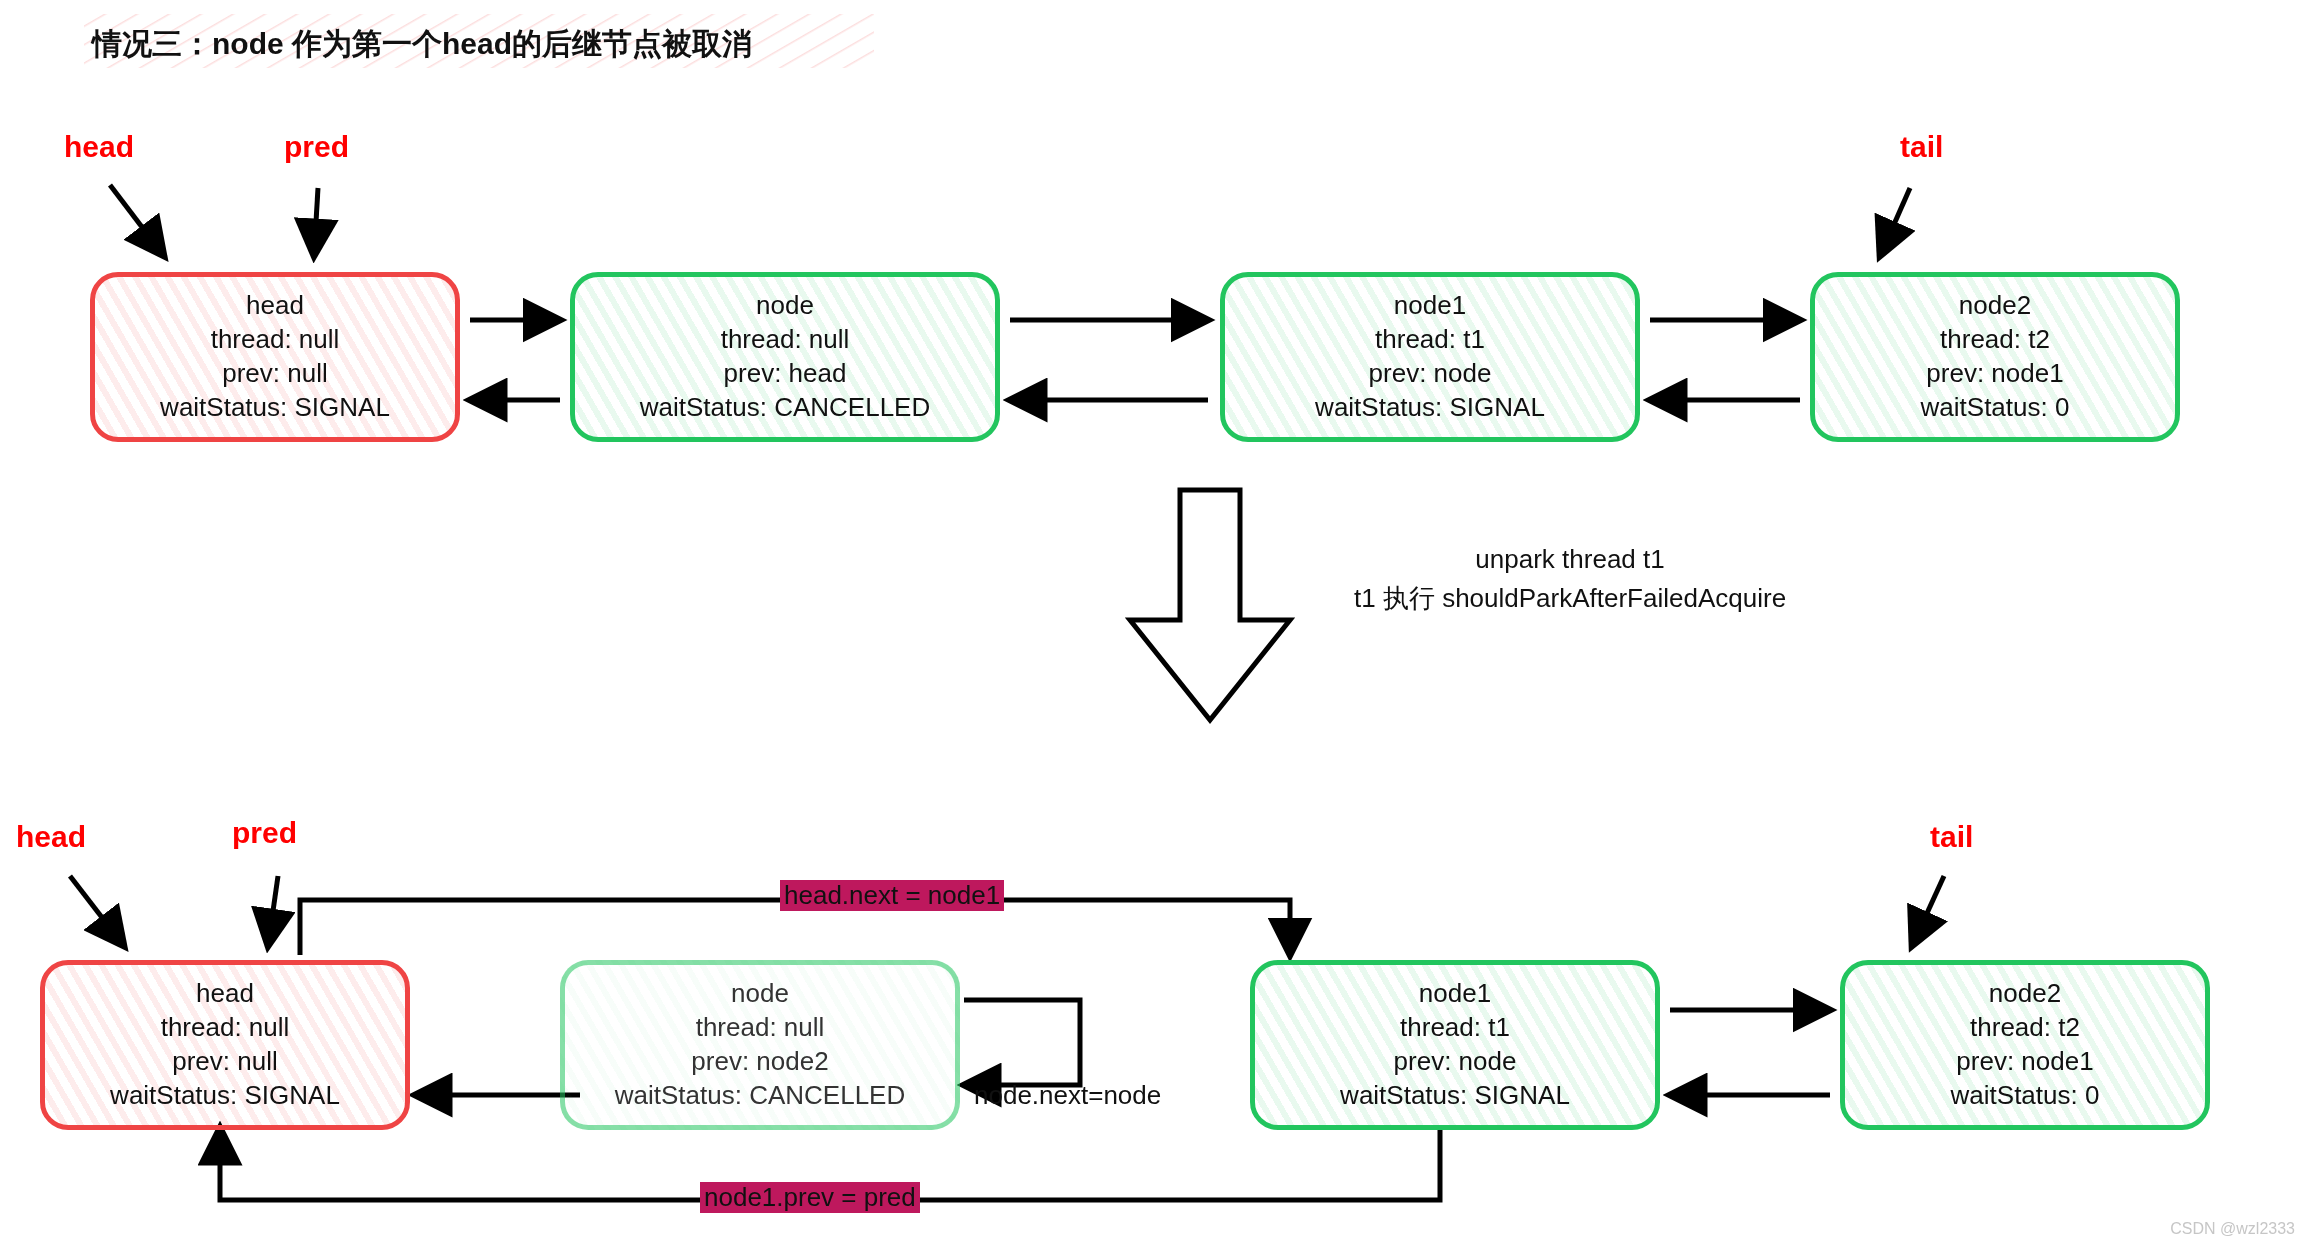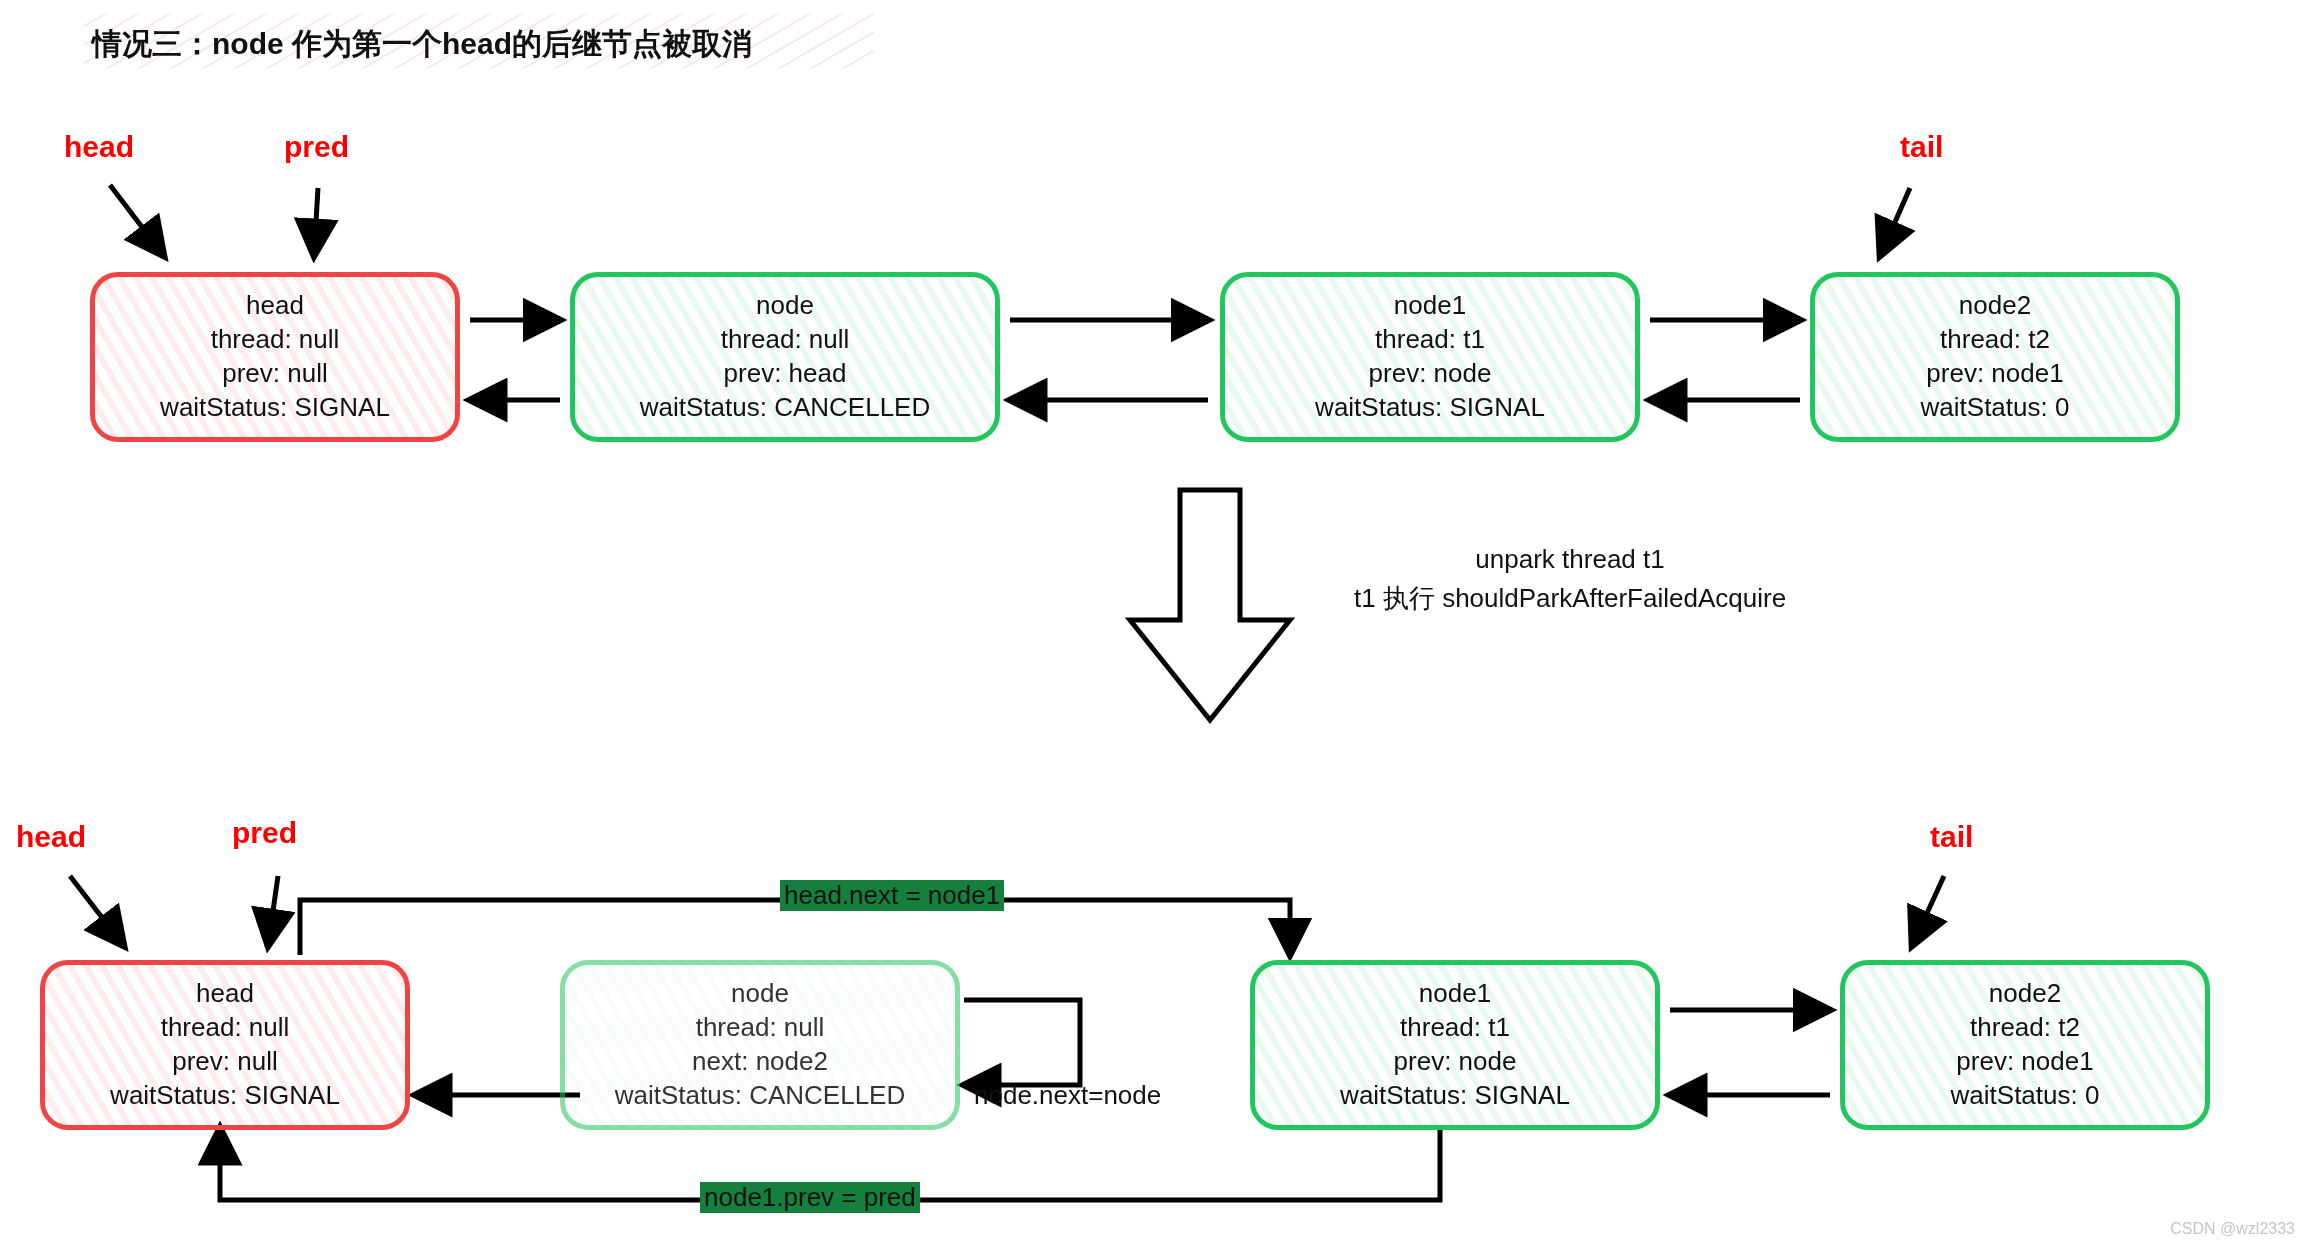--- a/index.html
+++ b/index.html
@@ -45,21 +45,21 @@
   }
   .box.red { border-color: #ef4444; background: repeating-linear-gradient(60deg, rgba(239,68,68,0.10) 0 6px, transparent 6px 14px); }
   .box.green { border-color: #22c55e; background: repeating-linear-gradient(60deg, rgba(34,197,94,0.10) 0 6px, transparent 6px 14px); }
   .box.green.faded { border-color: rgba(34,197,94,0.55); color: #333; background: repeating-linear-gradient(60deg, rgba(34,197,94,0.035) 0 6px, transparent 6px 14px); }
   .box-row { white-space: nowrap; }
 
   .edge-label {
     position: absolute;
     font-size: 26px;
     color: #111;
-    background: #15803d;
+    background: #be185d;
     padding: 0 4px;
   }
   .watermark {
     position: absolute;
     right: 14px;
     bottom: 6px;
     font-size: 16px;
     color: #c6c6c6;
   }
 </style>
@@ -154,21 +154,21 @@
 
   <div class="box red" style="left:40px;  top:960px;">
     <div class="box-row">head</div>
     <div class="box-row">thread: null</div>
     <div class="box-row">prev: null</div>
     <div class="box-row">waitStatus: SIGNAL</div>
   </div>
   <div class="box green faded" style="left:560px; top:960px; width:400px;">
     <div class="box-row">node</div>
     <div class="box-row">thread: null</div>
-    <div class="box-row">next: node2</div>
+    <div class="box-row">prev: node2</div>
     <div class="box-row">waitStatus: CANCELLED</div>
   </div>
   <div class="box green" style="left:1250px; top:960px; width:410px;">
     <div class="box-row">node1</div>
     <div class="box-row">thread: t1</div>
     <div class="box-row">prev: node</div>
     <div class="box-row">waitStatus: SIGNAL</div>
   </div>
   <div class="box green" style="left:1840px; top:960px; width:370px;">
     <div class="box-row">node2</div>

